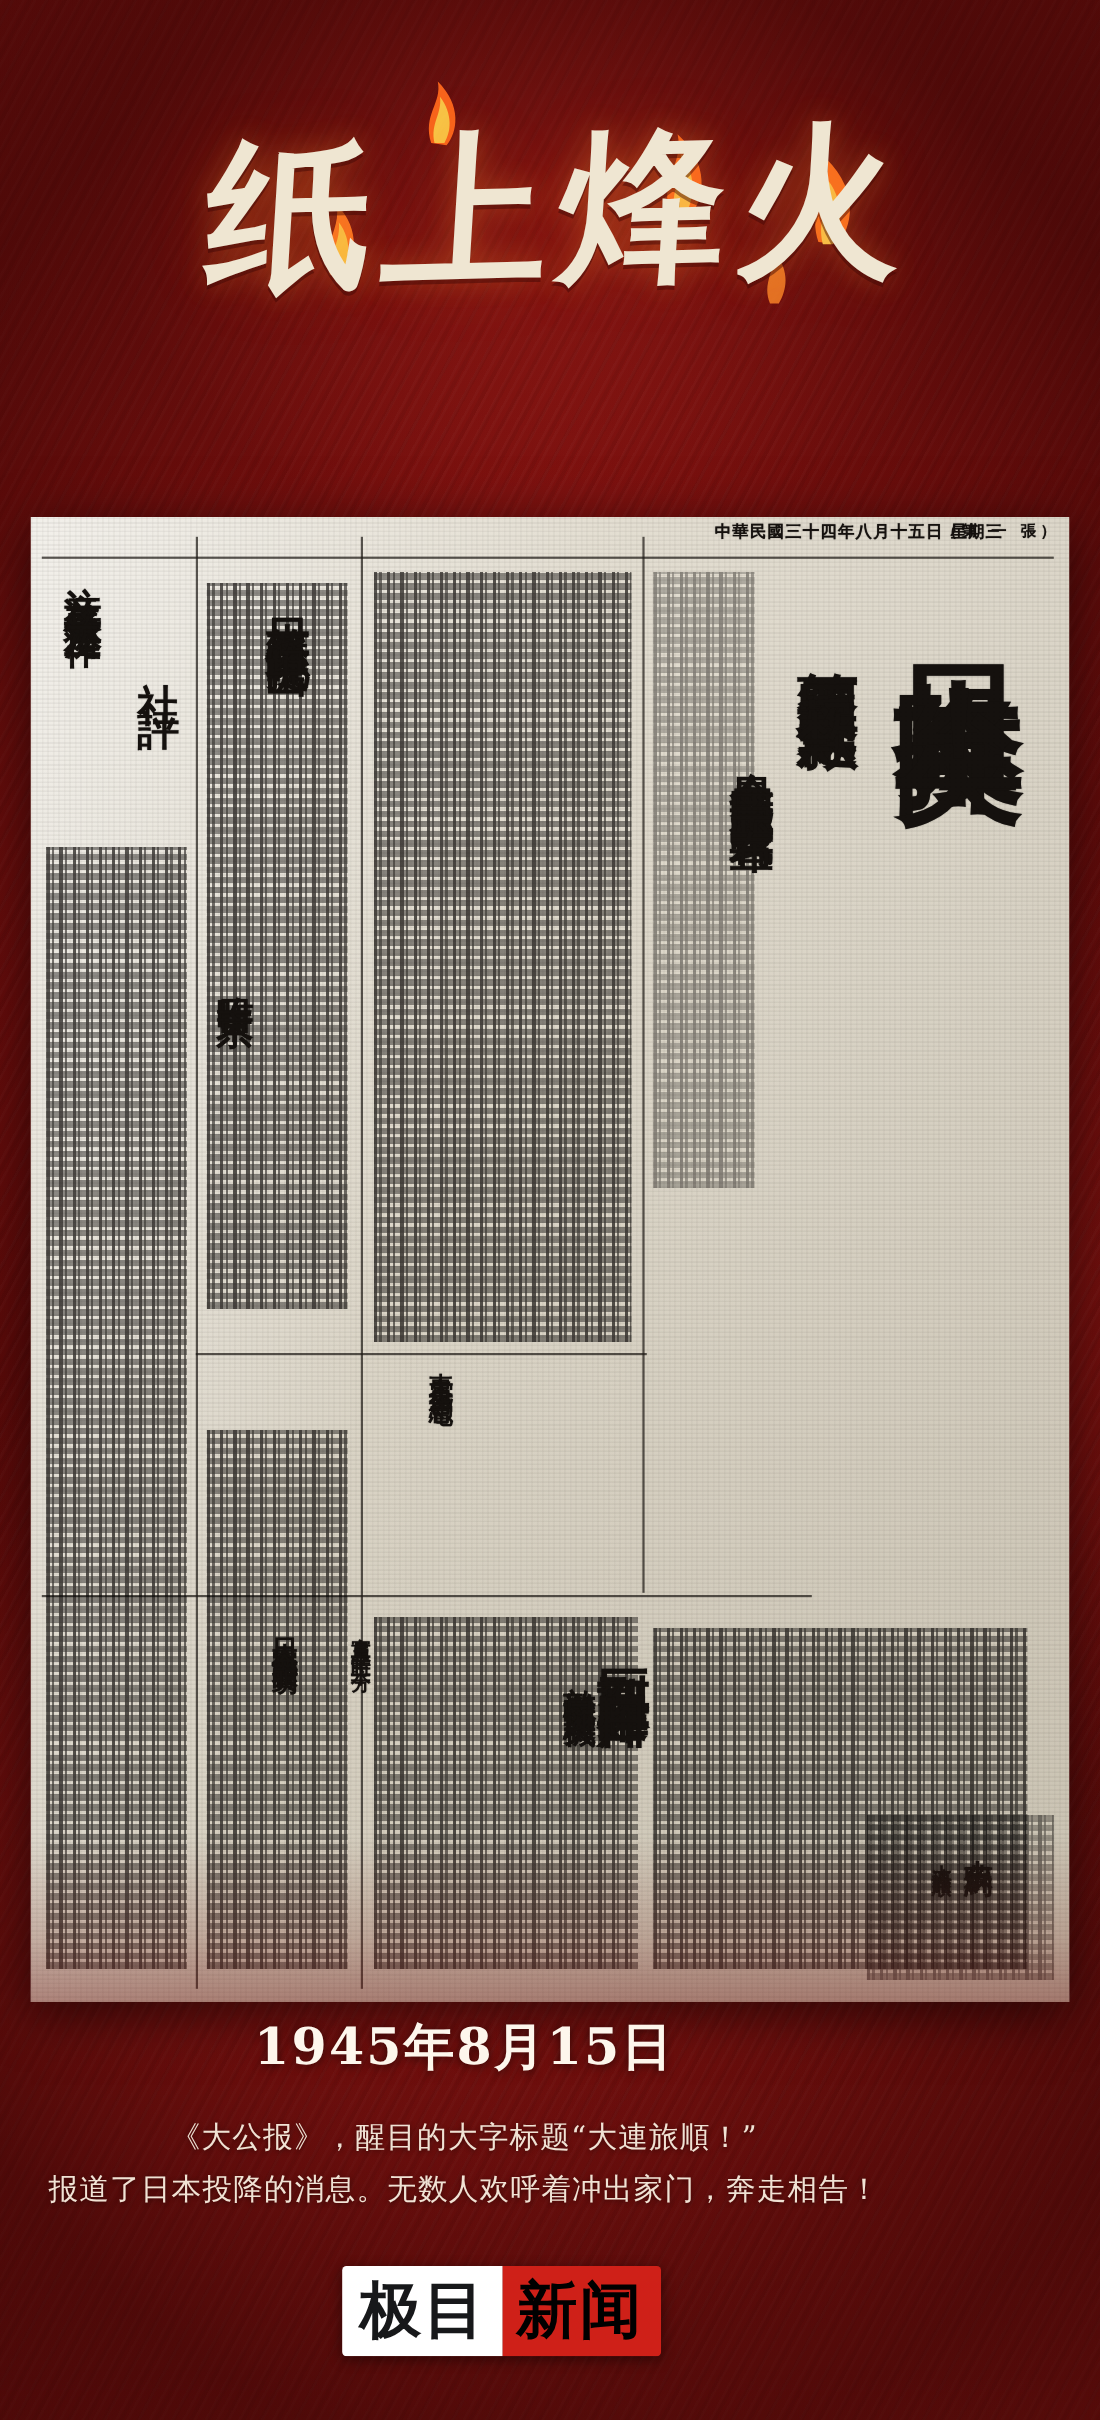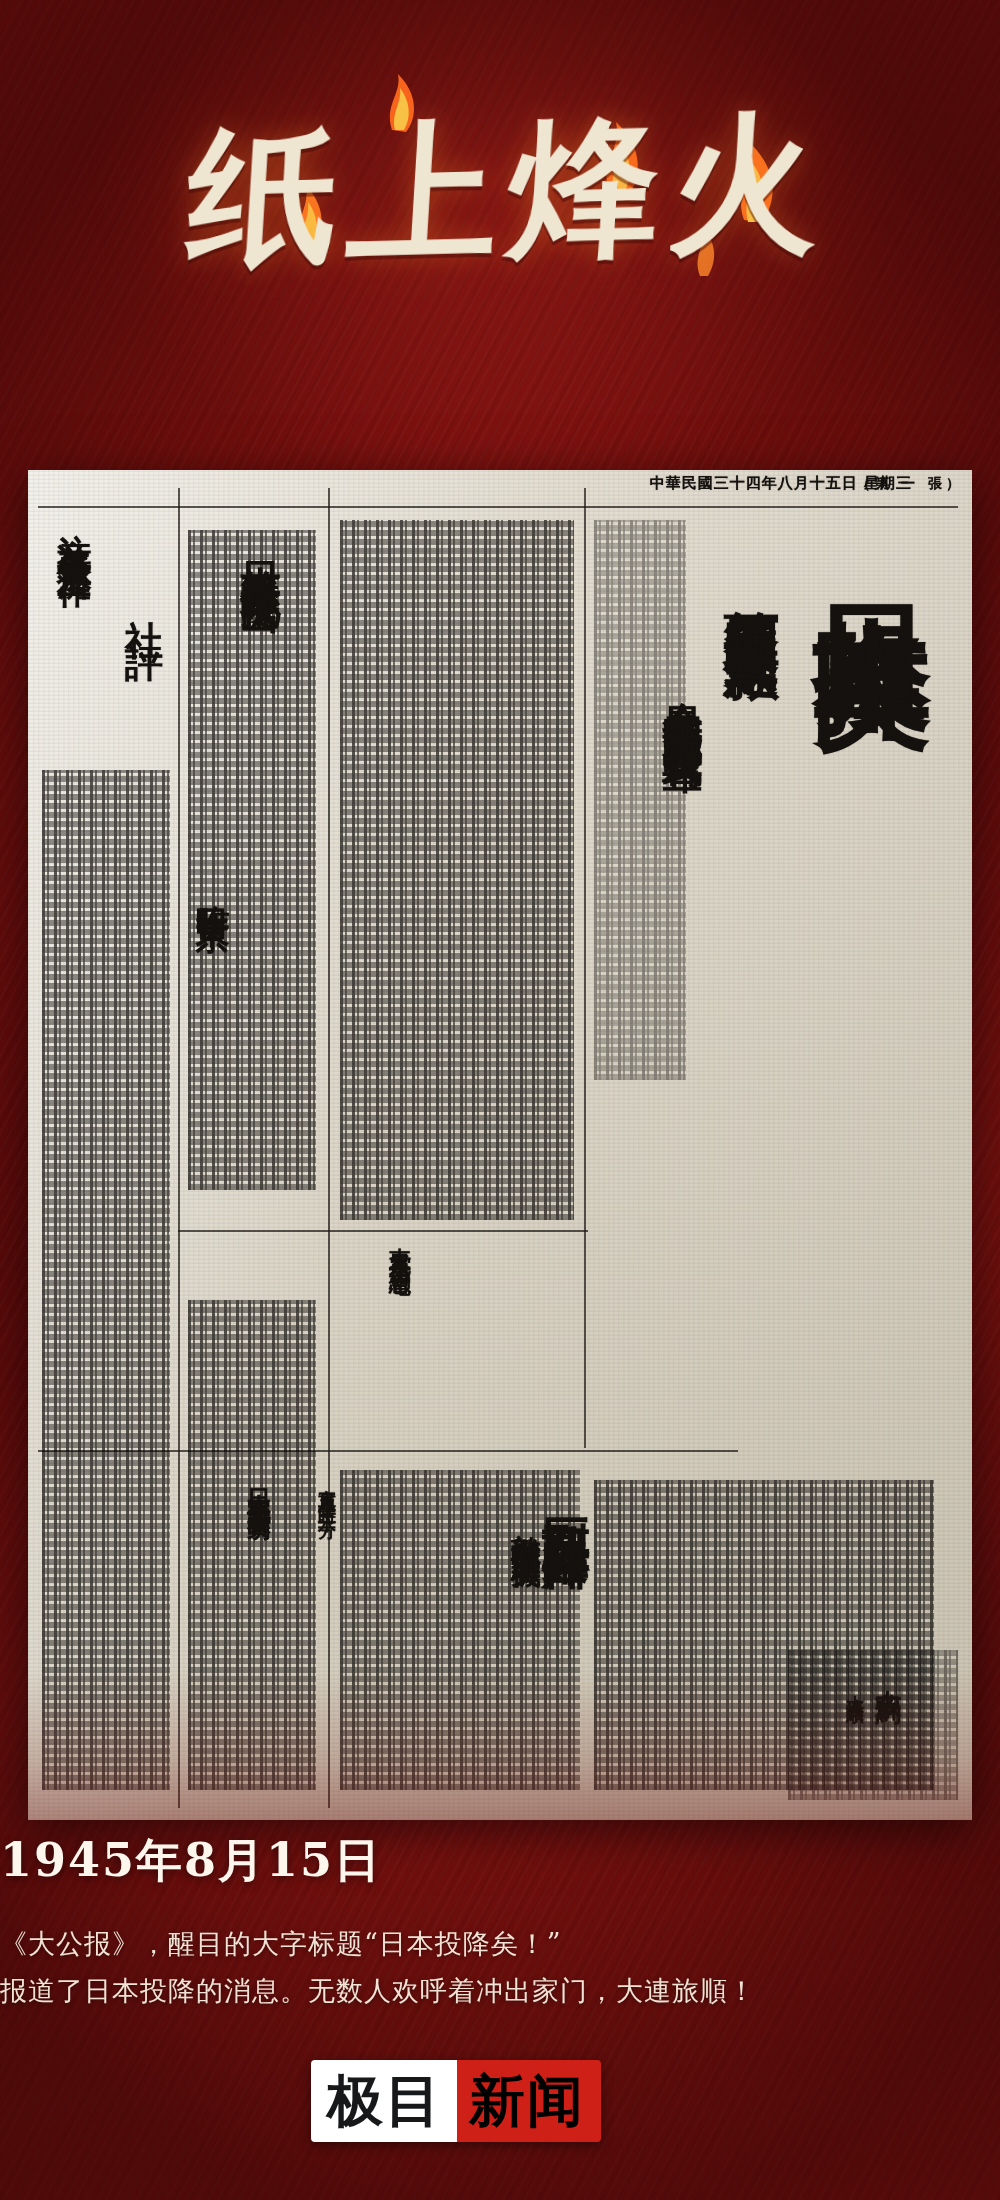--- a/index.html
+++ b/index.html
@@ -168,21 +168,21 @@
     background: linear-gradient(to bottom, rgba(150,130,110,0) 0%, rgba(120,40,30,0.22) 60%, rgba(110,20,16,0.42) 100%);
     pointer-events: none;
   }
 
   
   .caption-block {
     position: absolute;
     left: 0;
     top: 1830px;
     width: 844px;
-    text-align: left;
+    text-align: center;
     z-index: 6;
     color: #f3e9dd;
   }
   .cap-date {
     font-family: "DejaVu Serif", serif;
     font-weight: 700;
     font-size: 46px;
     letter-spacing: 2px;
     color: #fdf6ec;
     text-shadow: 0 2px 8px rgba(0,0,0,0.5);
@@ -294,22 +294,22 @@
       <div class="np-head np-tag-r1">中蘇約</div>
       <div class="np-head np-tag-r2">大連旅順</div>
 
       <div class="grain"></div>
     </div>
     <div class="fade-bottom"></div>
   </div>
 
   <div class="caption-block">
     <div class="cap-date">1945年8月15日</div>
-    <div class="cap-line">《大公报》，醒目的大字标题“日本投降矣！”</div>
-    <div class="cap-line">报道了日本投降的消息。无数人欢呼着冲出家门，大連旅順！</div>
+    <div class="cap-line">《大公报》，醒目的大字标题“大連旅順！”</div>
+    <div class="cap-line">报道了日本投降的消息。无数人欢呼着冲出家门，奔走相告！</div>
   </div>
 
   <div class="logo-block">
     <div class="logo-mark">
       <span class="logo-a">极目</span>
       <span class="logo-b">新闻</span>
     </div>
   </div>
 
 </div>

